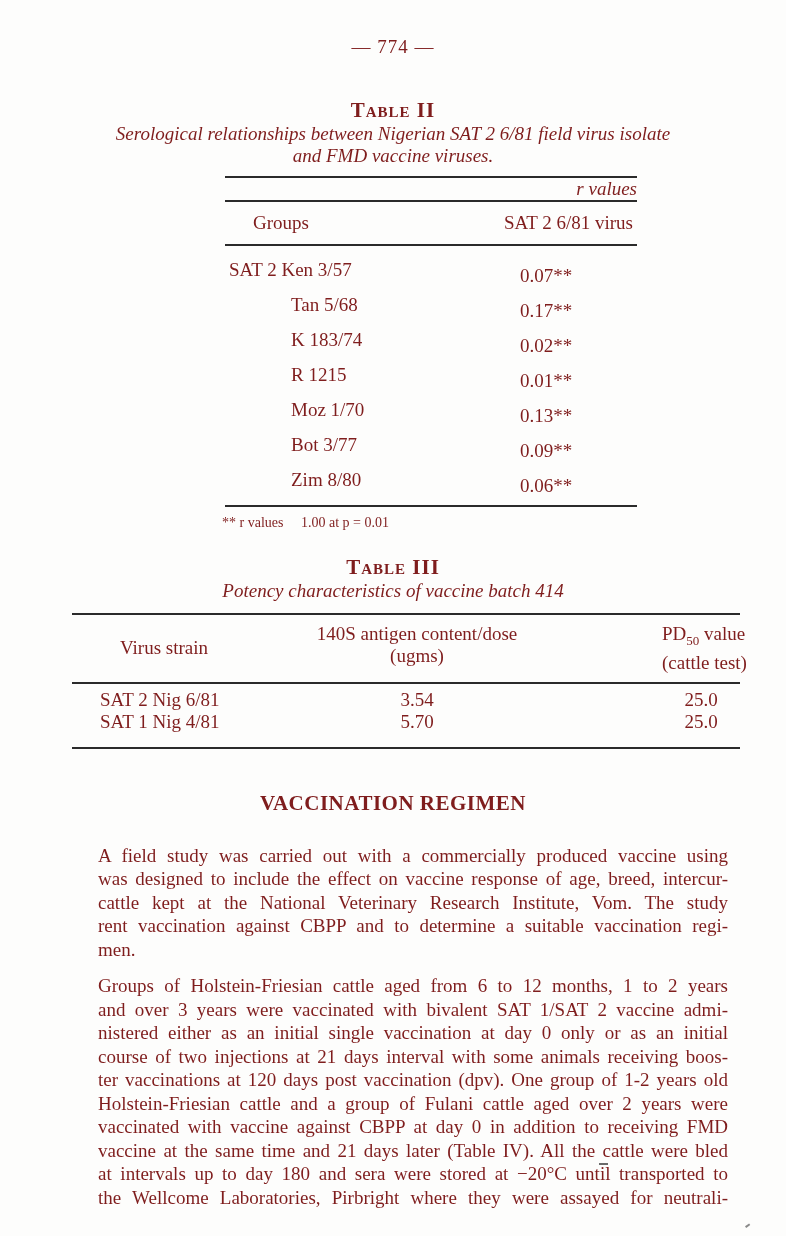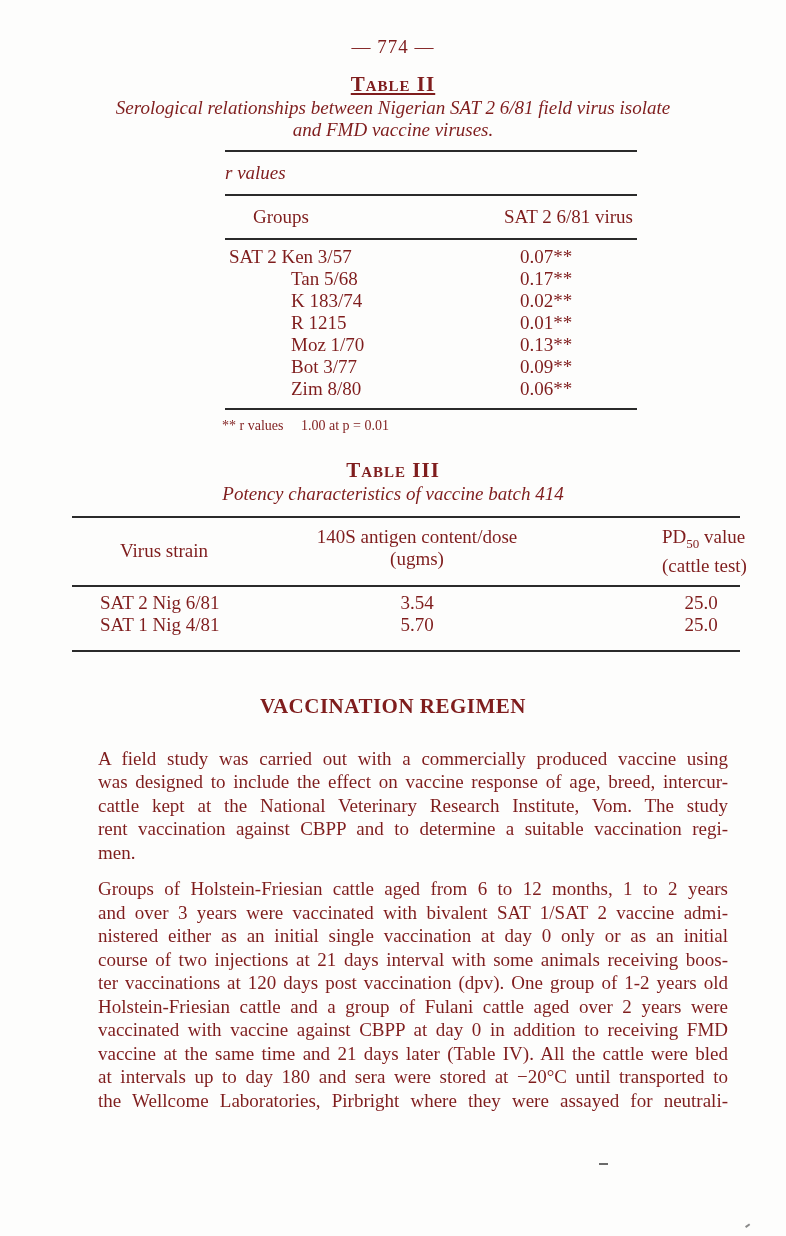--- a/index.html
+++ b/index.html
@@ -17,32 +17,32 @@
     padding-top:36px;
   }
   .pageno{text-align:center;letter-spacing:1px;}
   
   .tbl-heading{
     text-align:center;font-weight:bold;font-variant:small-caps;
     font-size:21px;letter-spacing:1px;
   }
   .tbl-caption{text-align:center;font-style:italic;line-height:22px;}
   
-  .t2-heading{margin-top:14px;text-decoration:underline;}
+  .t2-heading{margin-top:40px;}
   .t2{margin-left:225px;width:412px;margin-top:9px;}
   .rule{border-top:2px solid #2b2b2b;height:0;}
-  .t2 .group-hd{text-align:left;font-style:italic;padding:10px 0;}
+  .t2 .group-hd{text-align:right;font-style:italic;padding:0 0;}
   .t2 .cols{display:flex;padding:10px 0;}
   .t2 .cols .c1{width:230px;padding-left:28px;box-sizing:border-box;}
   .t2 .cols .c2{flex:1;text-align:right;padding-right:4px;}
   .t2 .body{padding:6px 0 8px 0;}
   .t2 .row{display:flex;line-height:22px;align-items:center;}
   .t2 .row .serum{width:230px;box-sizing:border-box;padding-left:4px;}
   .t2 .row.indent .serum{padding-left:66px;}
-  .t2 .row .val{flex:1;text-align:center;}
+  .t2 .row .val{flex:1;text-align:center;margin-top:13px;}
   .footnote{margin-left:222px;margin-top:8px;font-size:14px;white-space:pre;}
   
   .t3-heading{margin-top:24px;}
   .t3{margin-left:72px;width:668px;margin-top:11px;}
   .t3 .hrow{display:flex;padding:8px 0 8px 0;}
   .t3 .hc1{width:180px;padding-left:48px;box-sizing:border-box;align-self:center;}
   .t3 .hc2{width:330px;text-align:center;line-height:22px;}
   .t3 .hc3{width:158px;padding-left:80px;box-sizing:border-box;line-height:22px;white-space:nowrap;}
   sub{font-size:13px;}
   .t3 .body{padding:5px 0 14px 0;}

